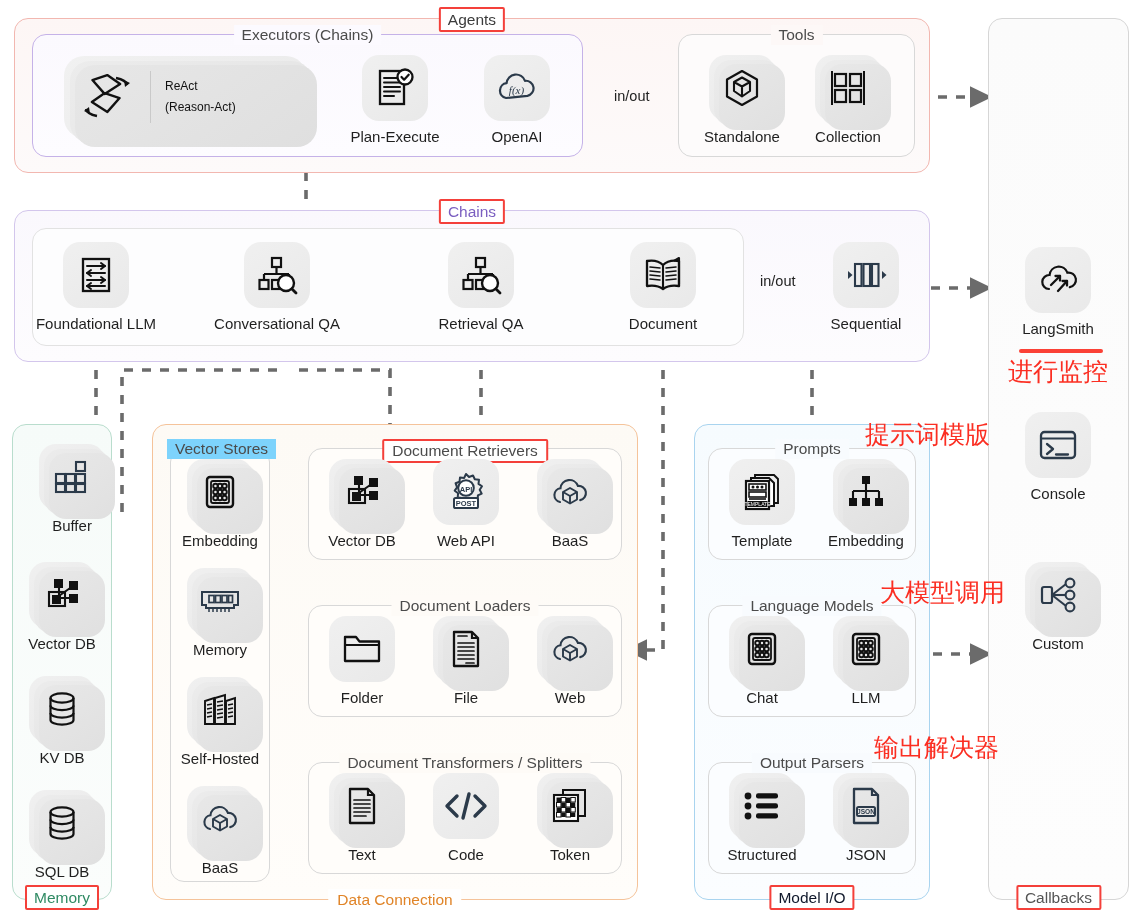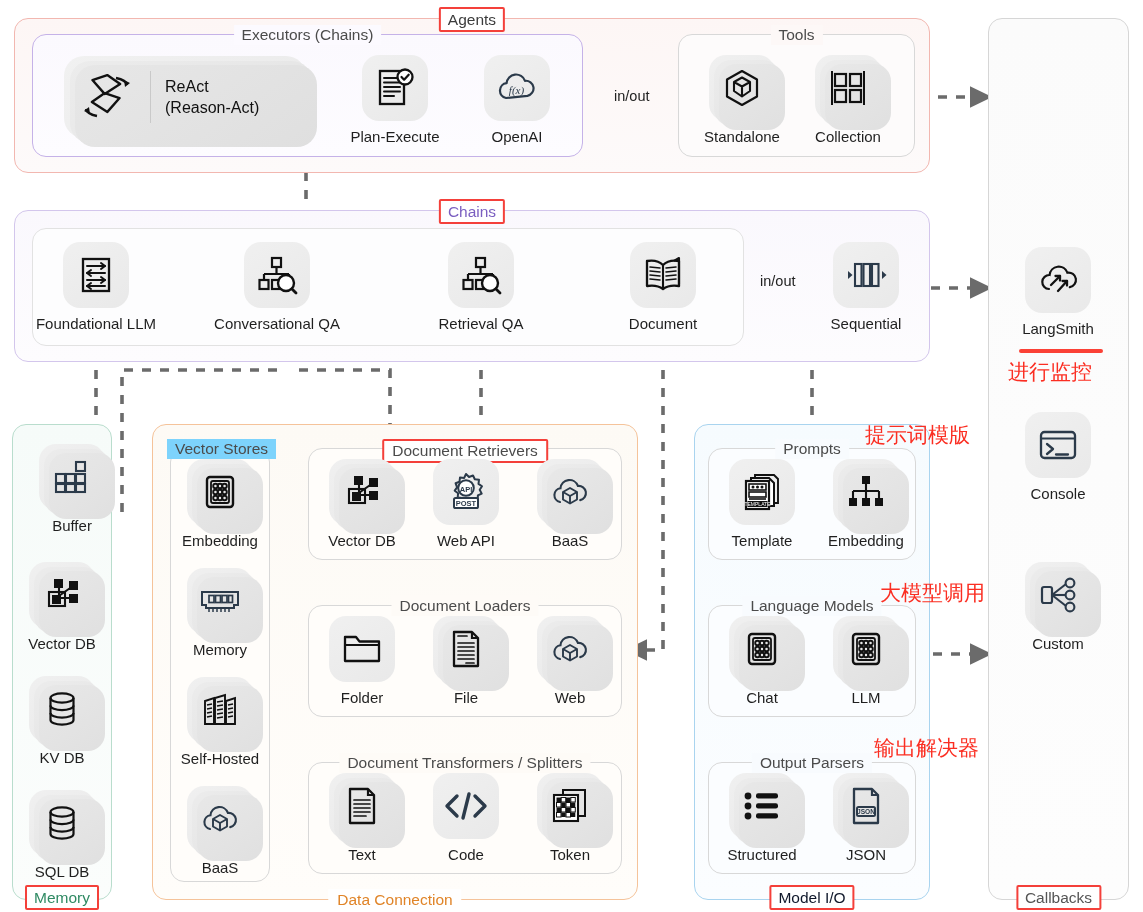--- a/index.html
+++ b/index.html
@@ -112,33 +112,33 @@
     z-index:1;
   }
   .wide::before, .wide::after {
     content:""; position:absolute; border-radius:20px;
     background:linear-gradient(145deg,#ececec,#e4e4e4); z-index:-1;
   }
   .wide::before { left:6px; top:5px; width:242px; height:82px; }
   .wide::after  { left:11px; top:9px; width:242px; height:82px; background:linear-gradient(145deg,#e7e7e7,#dfdfdf); }
   .wide .ic { width:86px; display:flex; align-items:center; justify-content:center; }
   .wide .divr { width:1px; height:52px; background:#c9c9c9; }
-  .wide .tx { padding-left:14px; font-size:16px; color:#111; line-height:21px; }
+  .wide .tx { padding-left:14px; font-size:12px; color:#111; line-height:21px; }
 
   
   .svgl { position:absolute; left:0; top:0; width:1143px; height:912px; pointer-events:none; }
 
   
   .inout {
     position:absolute; font-size:14.5px; color:#222; white-space:nowrap;
   }
 
   
   .cn {
-    position:absolute; color:#fb2e22; font-size:21px; white-space:nowrap;
+    position:absolute; color:#fb2e22; font-size:25px; white-space:nowrap;
     font-family:"DejaVu Sans", sans-serif; line-height:30px;
   }
   .redline { position:absolute; background:#fb4136; height:3.5px; border-radius:2px; }
 </style>
 </head>
 <body>
 
 <div id="root">
 
   <svg class="svgl">

